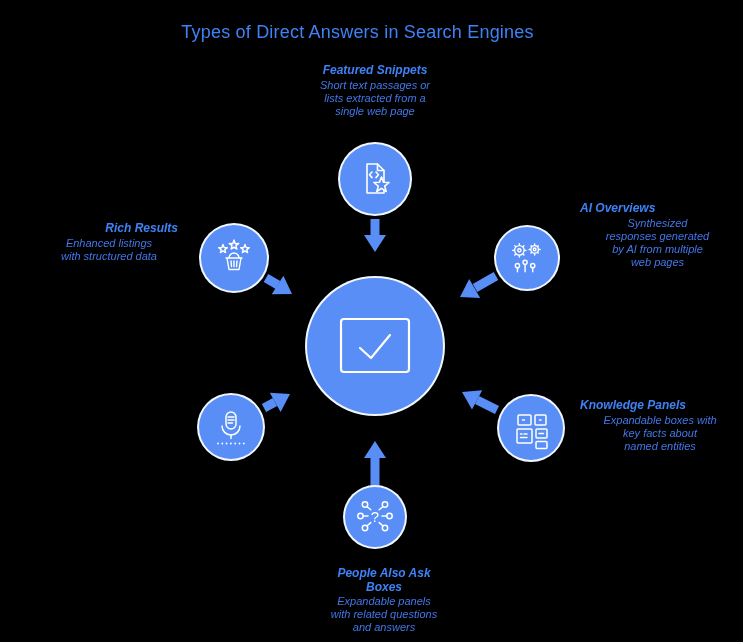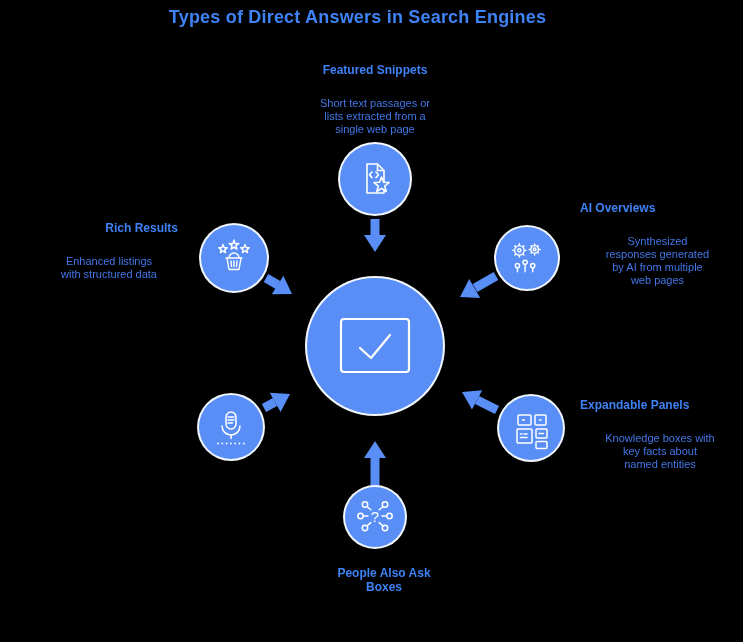--- a/index.html
+++ b/index.html
@@ -7,36 +7,36 @@
     --bg:#000000; --icon_stroke:#FFFFFF; --rim:rgba(255,255,255,0.92);
   }
   *{margin:0;padding:0;box-sizing:border-box;}
   html,body{background:var(--bg);}
   .canvas{
     position:relative;width:743px;height:642px;overflow:hidden;
     background:var(--bg);
     font-family:"Liberation Sans","DejaVu Sans",sans-serif;
   }
   .title{
-    position:absolute;left:0;top:7px;width:715px;text-align:center;
-    font-size:18px;font-weight:bold;color:var(--heading);letter-spacing:.2px;
+    position:absolute;left:0;top:22px;width:715px;text-align:center;
+    font-size:18px;font-weight:normal;color:var(--heading);letter-spacing:.2px;
   }
   .bubble{
     position:absolute;border-radius:50%;background:var(--accent);
     border:2px solid var(--rim);
     display:flex;align-items:center;justify-content:center;
   }
-  .node-text{position:absolute;}
+  .node-text{position:absolute;font-style:italic;}
   .node-heading{
     font-size:12px;font-weight:bold;line-height:13.5px;color:var(--heading);
     white-space:pre-line;
   }
   .node-desc{
     font-size:11px;line-height:13px;color:var(--desc);white-space:pre-line;
-    margin-top:19px;
+    margin-top:1px;
     text-align:center;
   }
   .ta-c{text-align:center;} .ta-r{text-align:right;} .ta-l{text-align:left;}
   .arrows{position:absolute;left:0;top:0;width:743px;height:642px;color:var(--accent);}
   .arrows line{stroke:currentColor;stroke-width:9;}
   .arrows polygon{fill:currentColor;stroke:none;}
   .icon{stroke:var(--icon_stroke);fill:none;stroke-width:1.6;
         stroke-linecap:round;stroke-linejoin:round;}
   .icon .fill-accent{fill:var(--accent);}
   .icon .dot{fill:var(--icon_stroke);stroke:none;}
@@ -167,22 +167,22 @@
       <rect x="26" y="9" width="11" height="10" rx="1"></rect>
       <path d="M30.5,14 H32"></path>
       <rect x="8" y="23" width="15" height="14" rx="1"></rect>
       <path d="M11.5,28 H13 M15,28 H18 M11.5,31.5 H18"></path>
       <rect x="27" y="23" width="11" height="9" rx="1"></rect>
       <path d="M30,27.5 H34.5"></path>
       <rect x="27" y="35.5" width="11" height="7" rx="1"></rect>
     </svg>
   </div>
   <div class="node-text ta-l" style="left:580px;top:399px;width:160px;">
-    <div class="node-heading">Expandable Panels</div>
-    <div class="node-desc">Knowledge boxes with
+    <div class="node-heading">Knowledge Panels</div>
+    <div class="node-desc">Expandable boxes with
 key facts about
 named entities</div>
   </div>
 
   <div class="bubble" style="left:343px;top:485px;width:64px;height:64px;">
     <svg class="icon" width="44" height="44" viewBox="0 0 44 44" style="stroke-width:1.5">
       <text x="22" y="26.5" text-anchor="middle">?</text>
       <circle cx="12" cy="9.5" r="2.7"></circle>
       <path d="M14.2,11.7 L17.8,14.8"></path>
       <circle cx="32" cy="9.5" r="2.7"></circle>
@@ -193,15 +193,18 @@
       <path d="M33.5,21 H29"></path>
       <circle cx="12" cy="33" r="2.7"></circle>
       <path d="M14.2,30.8 L17.8,27.6"></path>
       <circle cx="32" cy="33" r="2.7"></circle>
       <path d="M29.8,30.8 L26.2,27.6"></path>
     </svg>
   </div>
   <div class="node-text ta-c" style="left:284px;top:567px;width:200px;">
     <div class="node-heading">People Also Ask
 Boxes</div>
+    <div class="node-desc">Expandable panels
+with related questions
+and answers</div>
   </div>
 
 </div>
 
 </body></html>

